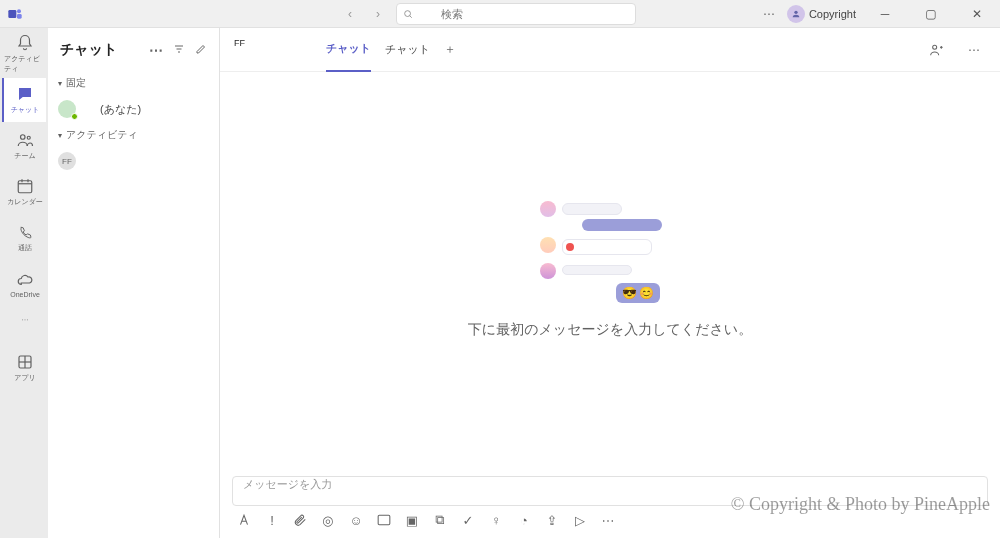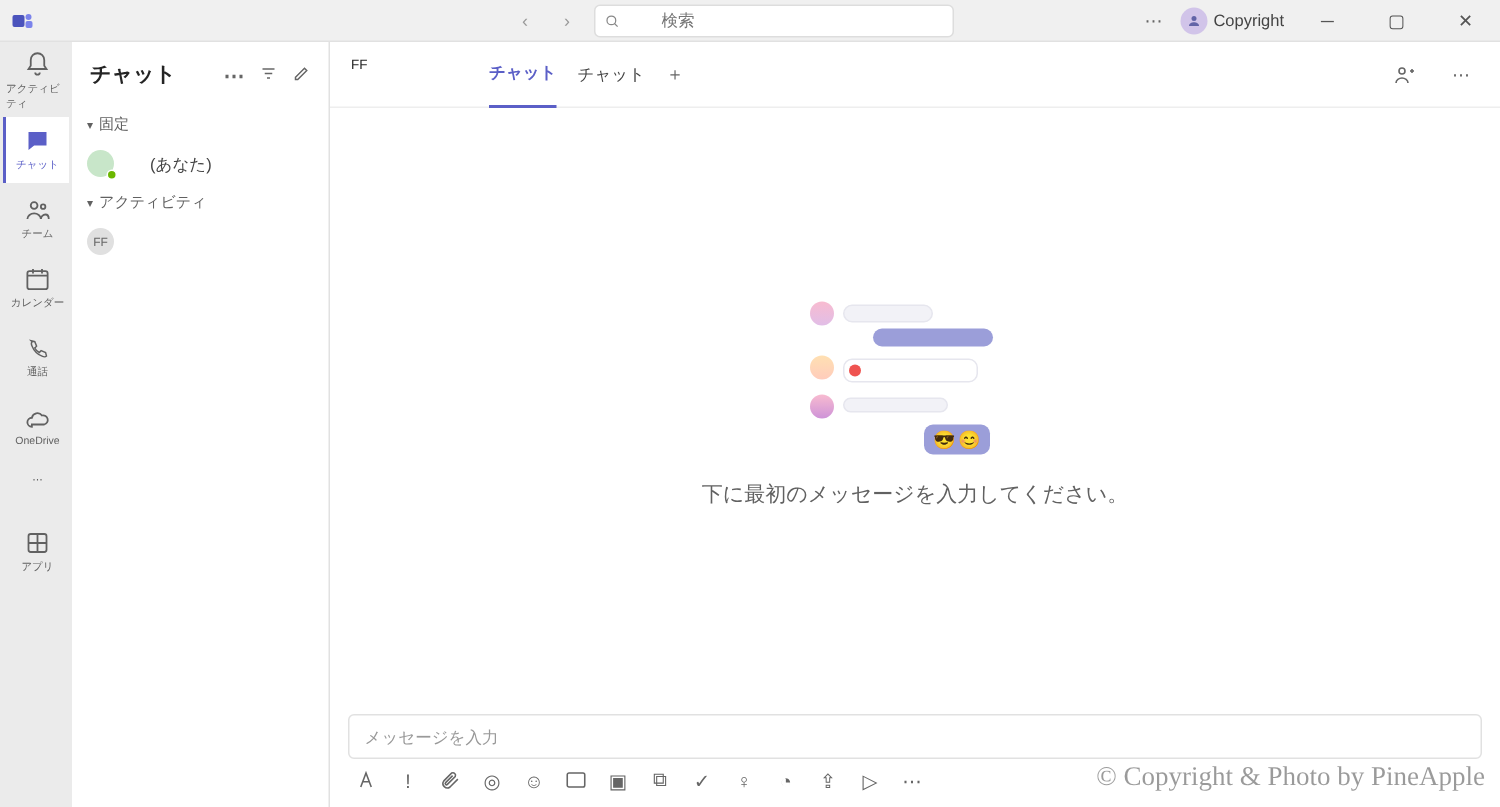--- a/index.html
+++ b/index.html
@@ -38,24 +38,24 @@
 .chat-header .plus { color:#666; cursor:pointer; }
 .chat-header .spacer { flex:1; }
 .chat-header .icon-btn { width:24px; height:24px; display:flex; align-items:center; justify-content:center; color:#666; cursor:pointer; }
 .body-area { flex:1; display:flex; flex-direction:column; align-items:center; justify-content:center; gap:10px; }
 .illustration { position:relative; width:140px; height:110px; }
 .bubble { position:absolute; border-radius:6px; }
 .face { position:absolute; width:16px; height:16px; border-radius:50%; }
 .start-title { font-size:12px; font-weight:600; color:#242424; }
 .start-sub { font-size:14px; color:#616161; }
 .compose { padding:8px 12px 4px 12px; }
-.compose-input { border:1px solid #e1e1e1; border-radius:4px; height:30px; display:flex; align-items:center; padding:0 10px; color:#999; font-size:11px; background:#fff; }
+.compose-input { border:1px solid #e1e1e1; border-radius:4px; height:30px; display:flex; align-items:flex-start; padding:0 10px; color:#999; font-size:11px; background:#fff; }
 .compose-toolbar { display:flex; gap:12px; padding:6px 4px; color:#666; }
 .compose-toolbar .tbtn { width:16px; height:16px; display:flex; align-items:center; justify-content:center; cursor:pointer; font-size:13px; }
-.watermark { position:absolute; right:10px; bottom:10px; font-family:Georgia,serif; font-size:18px; color:rgba(30,30,30,0.45); pointer-events:none; }
+.watermark { position:absolute; right:10px; bottom:23px; font-family:Georgia,serif; font-size:18px; color:rgba(30,30,30,0.45); pointer-events:none; }
 </style>
 </head>
 <body>
 
 <div class="titlebar">
   <div class="app-icon">
     <svg width="16" height="16" viewBox="0 0 24 24">
         <rect x="2" y="6" width="12" height="12" rx="2" fill="#4b53bc"></rect>
         <circle cx="18" cy="8" r="3" fill="#7b83eb"></circle>
         <rect x="15" y="12" width="7" height="7" rx="2" fill="#7b83eb"></rect>

